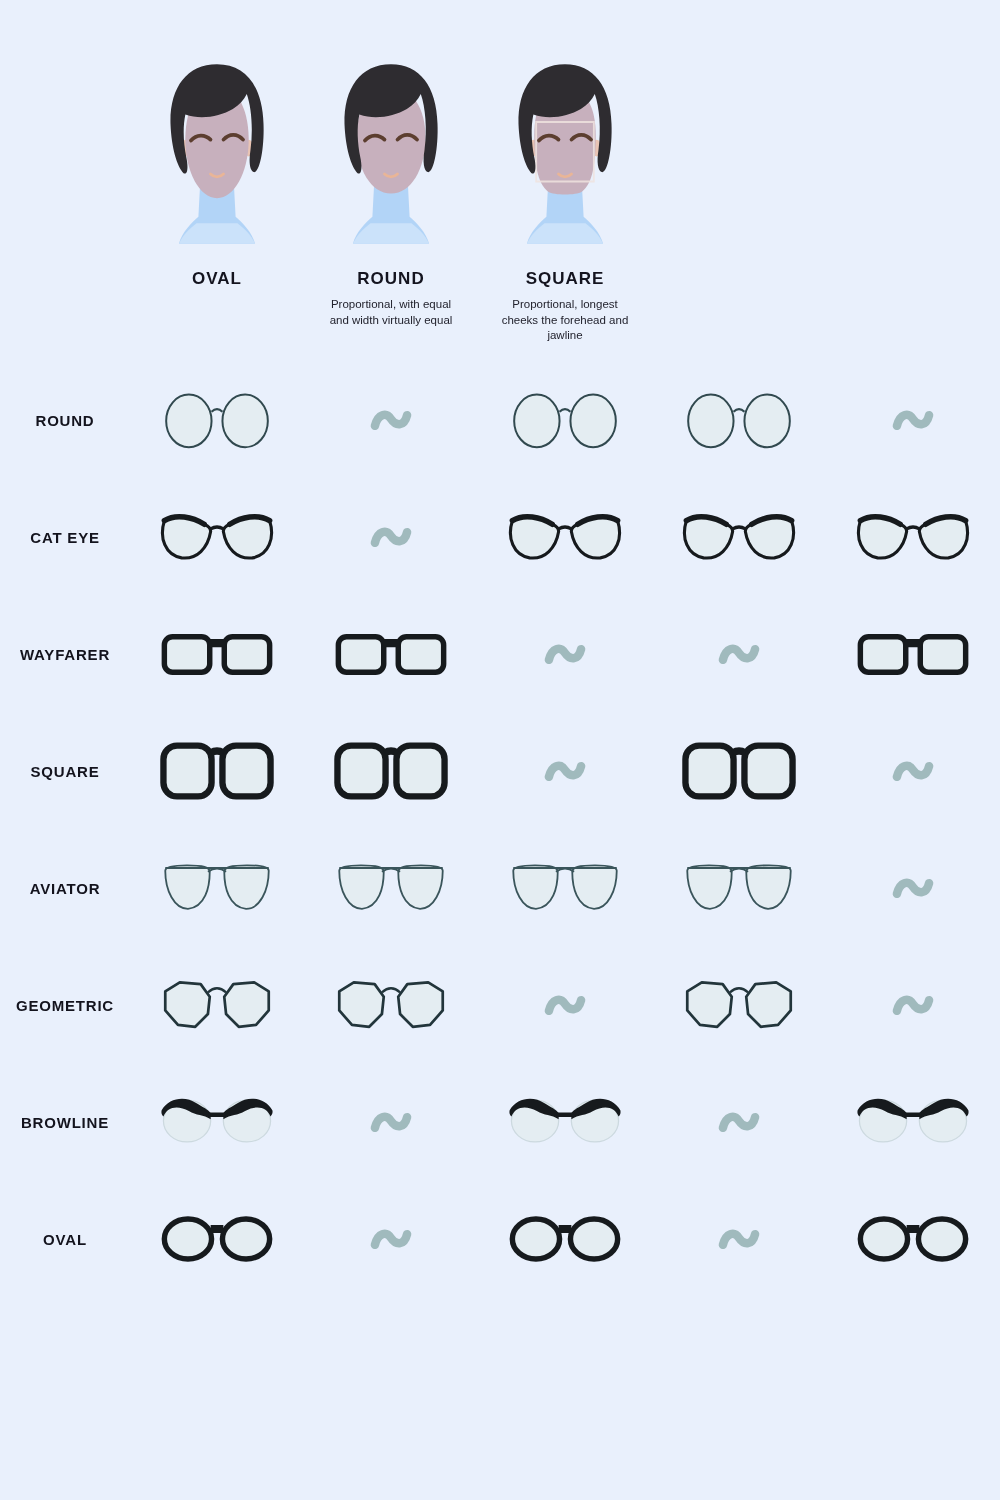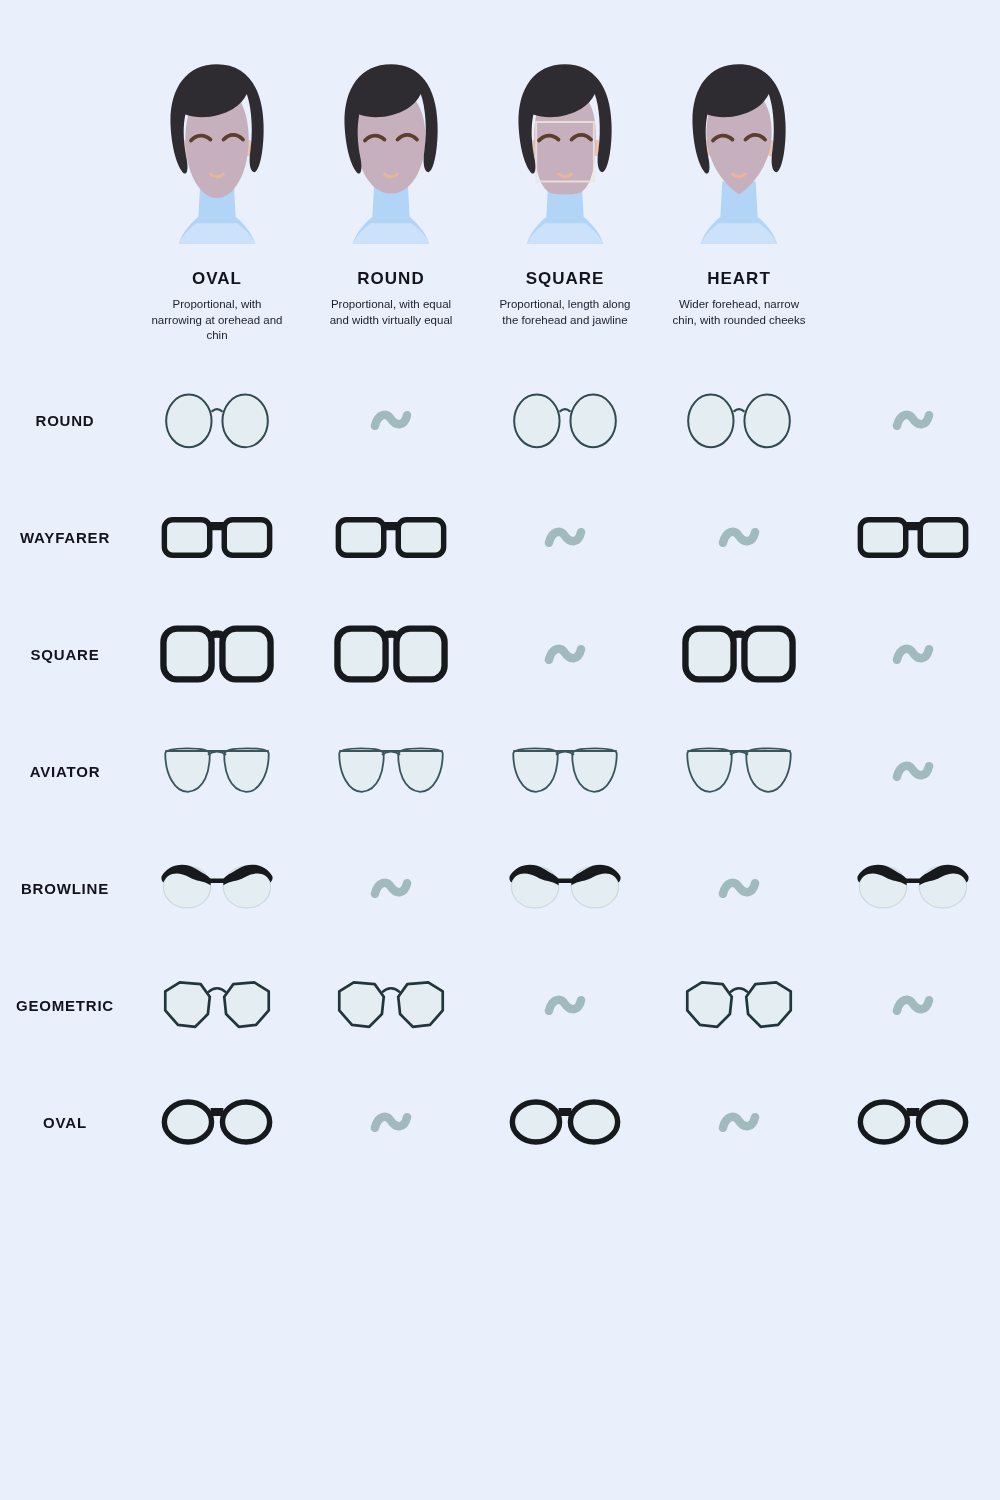--- a/index.html
+++ b/index.html
@@ -148,21 +148,20 @@
         <path d="M34,203 L116,203 C112,194 105,187 97,181 L53,181 C45,187 38,194 34,203 Z" fill="#cbe2fa"></path>
         <ellipse cx="41" cy="100" rx="5" ry="9" fill="#e9c4b4"></ellipse>
           <ellipse cx="109" cy="100" rx="5" ry="9" fill="#e9c4b4"></ellipse>
         <path d="M75,34 C51,34 40,62 41,95 C42,126 56,154 75,154 C94,154 108,126 109,95 C110,62 99,34 75,34 Z" fill="#c7b0bd"></path>
         <path d="M75,10 C42,10 24,36 25,74 C26,100 32,120 39,127 C44,130 44,119 42,110 C39,95 38,78 41,64 C58,70 78,66 92,58 C99,54 104,48 107,42 C112,56 114,80 111,102 C109,114 110,125 115,126 C121,126 126,100 125,74 C124,34 106,10 75,10 Z" fill="#2e2c30"></path>
         <path d="M47,92 C53,85 62,85 68,91" stroke="#5c3e2f" stroke-width="4" fill="none" stroke-linecap="round"></path>
         <path d="M82,91 C88,84 97,84 103,91" stroke="#5c3e2f" stroke-width="4" fill="none" stroke-linecap="round"></path>
         <path d="M68,128 C72,132 78,132 82,128" stroke="#e9b597" stroke-width="3" fill="none" stroke-linecap="round"></path>
       </svg>
       <div class="face-title">OVAL</div>
-      <div class="face-desc">Proportional, with narrowing at orehead and chin</div>
     </div>
 
     <div class="face-col">
       <svg viewBox="0 0 150 215" width="140" height="200">
         <path d="M57,136 L93,136 L95,174 C103,181 112,190 116,203 L34,203 C38,190 47,181 55,174 Z" fill="#b2d4f7"></path>
         <path d="M34,203 L116,203 C112,194 105,187 97,181 L53,181 C45,187 38,194 34,203 Z" fill="#cbe2fa"></path>
         <ellipse cx="41" cy="100" rx="5" ry="9" fill="#e9c4b4"></ellipse>
           <ellipse cx="109" cy="100" rx="5" ry="9" fill="#e9c4b4"></ellipse>
         <path d="M75,36 C47,36 37,64 38,93 C39,122 53,149 75,149 C97,149 111,122 112,93 C113,64 103,36 75,36 Z" fill="#c7b0bd"></path>
         <path d="M75,10 C42,10 24,36 25,74 C26,100 32,120 39,127 C44,130 44,119 42,110 C39,95 38,78 41,64 C58,70 78,66 92,58 C99,54 104,48 107,42 C112,56 114,80 111,102 C109,114 110,125 115,126 C121,126 126,100 125,74 C124,34 106,10 75,10 Z" fill="#2e2c30"></path>
@@ -181,39 +180,24 @@
         <ellipse cx="41" cy="100" rx="5" ry="9" fill="#e9c4b4"></ellipse>
           <ellipse cx="109" cy="100" rx="5" ry="9" fill="#e9c4b4"></ellipse>
         <path d="M75,36 C52,36 42,56 42,86 C42,116 45,138 57,147 C63,151 87,151 93,147 C105,138 108,116 108,86 C108,56 98,36 75,36 Z" fill="#c7b0bd"></path>
         <path d="M44,72 L106,72 L106,136 L44,136 Z" fill="none" stroke="#efe3df" stroke-width="2" opacity="0.85"></path>
         <path d="M75,10 C42,10 24,36 25,74 C26,100 32,120 39,127 C44,130 44,119 42,110 C39,95 38,78 41,64 C58,70 78,66 92,58 C99,54 104,48 107,42 C112,56 114,80 111,102 C109,114 110,125 115,126 C121,126 126,100 125,74 C124,34 106,10 75,10 Z" fill="#2e2c30"></path>
         <path d="M47,92 C53,85 62,85 68,91" stroke="#5c3e2f" stroke-width="4" fill="none" stroke-linecap="round"></path>
         <path d="M82,91 C88,84 97,84 103,91" stroke="#5c3e2f" stroke-width="4" fill="none" stroke-linecap="round"></path>
         <path d="M68,128 C72,132 78,132 82,128" stroke="#e9b597" stroke-width="3" fill="none" stroke-linecap="round"></path>
       </svg>
       <div class="face-title">SQUARE</div>
-      <div class="face-desc">Proportional, length along the forehead and jawline</div>
+      <div class="face-desc">Proportional, longest cheeks the forehead and jawline</div>
     </div>
 
 
-    <div class="face-col">
-      <svg viewBox="0 0 150 215" width="140" height="200">
-        <path d="M57,136 L93,136 L95,174 C103,181 112,190 116,203 L34,203 C38,190 47,181 55,174 Z" fill="#b2d4f7"></path>
-        <path d="M34,203 L116,203 C112,194 105,187 97,181 L53,181 C45,187 38,194 34,203 Z" fill="#cbe2fa"></path>
-        <ellipse cx="41" cy="100" rx="5" ry="9" fill="#e9c4b4"></ellipse>
-          <ellipse cx="109" cy="100" rx="5" ry="9" fill="#e9c4b4"></ellipse>
-        <path d="M75,36 C48,36 39,60 40,88 C41,114 57,138 75,150 C93,138 109,114 110,88 C111,60 102,36 75,36 Z" fill="#c7b0bd"></path>
-        <path d="M75,10 C42,10 24,36 25,74 C26,100 32,120 39,127 C44,130 44,119 42,110 C39,95 38,78 41,64 C58,70 78,66 92,58 C99,54 104,48 107,42 C112,56 114,80 111,102 C109,114 110,125 115,126 C121,126 126,100 125,74 C124,34 106,10 75,10 Z" fill="#2e2c30"></path>
-        <path d="M47,92 C53,85 62,85 68,91" stroke="#5c3e2f" stroke-width="4" fill="none" stroke-linecap="round"></path>
-        <path d="M82,91 C88,84 97,84 103,91" stroke="#5c3e2f" stroke-width="4" fill="none" stroke-linecap="round"></path>
-        <path d="M68,128 C72,132 78,132 82,128" stroke="#e9b597" stroke-width="3" fill="none" stroke-linecap="round"></path>
-      </svg>
-      <div class="face-title">HEART</div>
-      <div class="face-desc">Wider forehead, narrow chin, with rounded cheeks</div>
-    </div>
   </div>
 
   <div class="rows">
   <div class="row grid-row">
     <div class="row-label">ROUND</div>
   <div class="cell">
           <svg width="118" height="64" viewBox="0 0 130 70">
             <use href="#gl-round" xlink:href="#gl-round"></use>
           </svg>
         </div>
@@ -232,20 +216,48 @@
             <use href="#gl-round" xlink:href="#gl-round"></use>
           </svg>
         </div>
         <div class="cell">
           <svg width="46" height="35" viewBox="0 0 60 44">
             <use href="#sym-tilde" xlink:href="#sym-tilde"></use>
           </svg>
         </div>
       </div>
 
+  <div class="row grid-row">
+    <div class="row-label">CAT EYE</div>
+  <div class="cell">
+          <svg width="118" height="64" viewBox="0 0 130 70">
+            <use href="#gl-cateye" xlink:href="#gl-cateye"></use>
+          </svg>
+        </div>
+        <div class="cell">
+          <svg width="46" height="35" viewBox="0 0 60 44">
+            <use href="#sym-tilde" xlink:href="#sym-tilde"></use>
+          </svg>
+        </div>
+        <div class="cell">
+          <svg width="118" height="64" viewBox="0 0 130 70">
+            <use href="#gl-cateye" xlink:href="#gl-cateye"></use>
+          </svg>
+        </div>
+        <div class="cell">
+          <svg width="118" height="64" viewBox="0 0 130 70">
+            <use href="#gl-cateye" xlink:href="#gl-cateye"></use>
+          </svg>
+        </div>
+        <div class="cell">
+          <svg width="118" height="64" viewBox="0 0 130 70">
+            <use href="#gl-cateye" xlink:href="#gl-cateye"></use>
+          </svg>
+        </div>
+      </div>
 
   <div class="row grid-row">
     <div class="row-label">WAYFARER</div>
   <div class="cell">
           <svg width="118" height="64" viewBox="0 0 130 70">
             <use href="#gl-rectangle" xlink:href="#gl-rectangle"></use>
           </svg>
         </div>
         <div class="cell">
           <svg width="118" height="64" viewBox="0 0 130 70">
@@ -322,20 +334,49 @@
           </svg>
         </div>
         <div class="cell">
           <svg width="46" height="35" viewBox="0 0 60 44">
             <use href="#sym-tilde" xlink:href="#sym-tilde"></use>
           </svg>
         </div>
       </div>
 
   <div class="row grid-row">
+    <div class="row-label">GEOMETRIC</div>
+  <div class="cell">
+          <svg width="118" height="64" viewBox="0 0 130 70">
+            <use href="#gl-geometric" xlink:href="#gl-geometric"></use>
+          </svg>
+        </div>
+        <div class="cell">
+          <svg width="118" height="64" viewBox="0 0 130 70">
+            <use href="#gl-geometric" xlink:href="#gl-geometric"></use>
+          </svg>
+        </div>
+        <div class="cell">
+          <svg width="46" height="35" viewBox="0 0 60 44">
+            <use href="#sym-tilde" xlink:href="#sym-tilde"></use>
+          </svg>
+        </div>
+        <div class="cell">
+          <svg width="118" height="64" viewBox="0 0 130 70">
+            <use href="#gl-geometric" xlink:href="#gl-geometric"></use>
+          </svg>
+        </div>
+        <div class="cell">
+          <svg width="46" height="35" viewBox="0 0 60 44">
+            <use href="#sym-tilde" xlink:href="#sym-tilde"></use>
+          </svg>
+        </div>
+      </div>
+
+  <div class="row grid-row">
     <div class="row-label">BROWLINE</div>
   <div class="cell">
           <svg width="118" height="64" viewBox="0 0 130 70">
             <use href="#gl-browline" xlink:href="#gl-browline"></use>
           </svg>
         </div>
         <div class="cell">
           <svg width="46" height="35" viewBox="0 0 60 44">
             <use href="#sym-tilde" xlink:href="#sym-tilde"></use>
           </svg>
@@ -346,49 +387,20 @@
           </svg>
         </div>
         <div class="cell">
           <svg width="46" height="35" viewBox="0 0 60 44">
             <use href="#sym-tilde" xlink:href="#sym-tilde"></use>
           </svg>
         </div>
         <div class="cell">
           <svg width="118" height="64" viewBox="0 0 130 70">
             <use href="#gl-browline" xlink:href="#gl-browline"></use>
-          </svg>
-        </div>
-      </div>
-
-  <div class="row grid-row">
-    <div class="row-label">GEOMETRIC</div>
-  <div class="cell">
-          <svg width="118" height="64" viewBox="0 0 130 70">
-            <use href="#gl-geometric" xlink:href="#gl-geometric"></use>
-          </svg>
-        </div>
-        <div class="cell">
-          <svg width="118" height="64" viewBox="0 0 130 70">
-            <use href="#gl-geometric" xlink:href="#gl-geometric"></use>
-          </svg>
-        </div>
-        <div class="cell">
-          <svg width="46" height="35" viewBox="0 0 60 44">
-            <use href="#sym-tilde" xlink:href="#sym-tilde"></use>
-          </svg>
-        </div>
-        <div class="cell">
-          <svg width="118" height="64" viewBox="0 0 130 70">
-            <use href="#gl-geometric" xlink:href="#gl-geometric"></use>
-          </svg>
-        </div>
-        <div class="cell">
-          <svg width="46" height="35" viewBox="0 0 60 44">
-            <use href="#sym-tilde" xlink:href="#sym-tilde"></use>
           </svg>
         </div>
       </div>
 
   <div class="row grid-row">
     <div class="row-label">OVAL</div>
   <div class="cell">
           <svg width="118" height="64" viewBox="0 0 130 70">
             <use href="#gl-oval" xlink:href="#gl-oval"></use>
           </svg>

